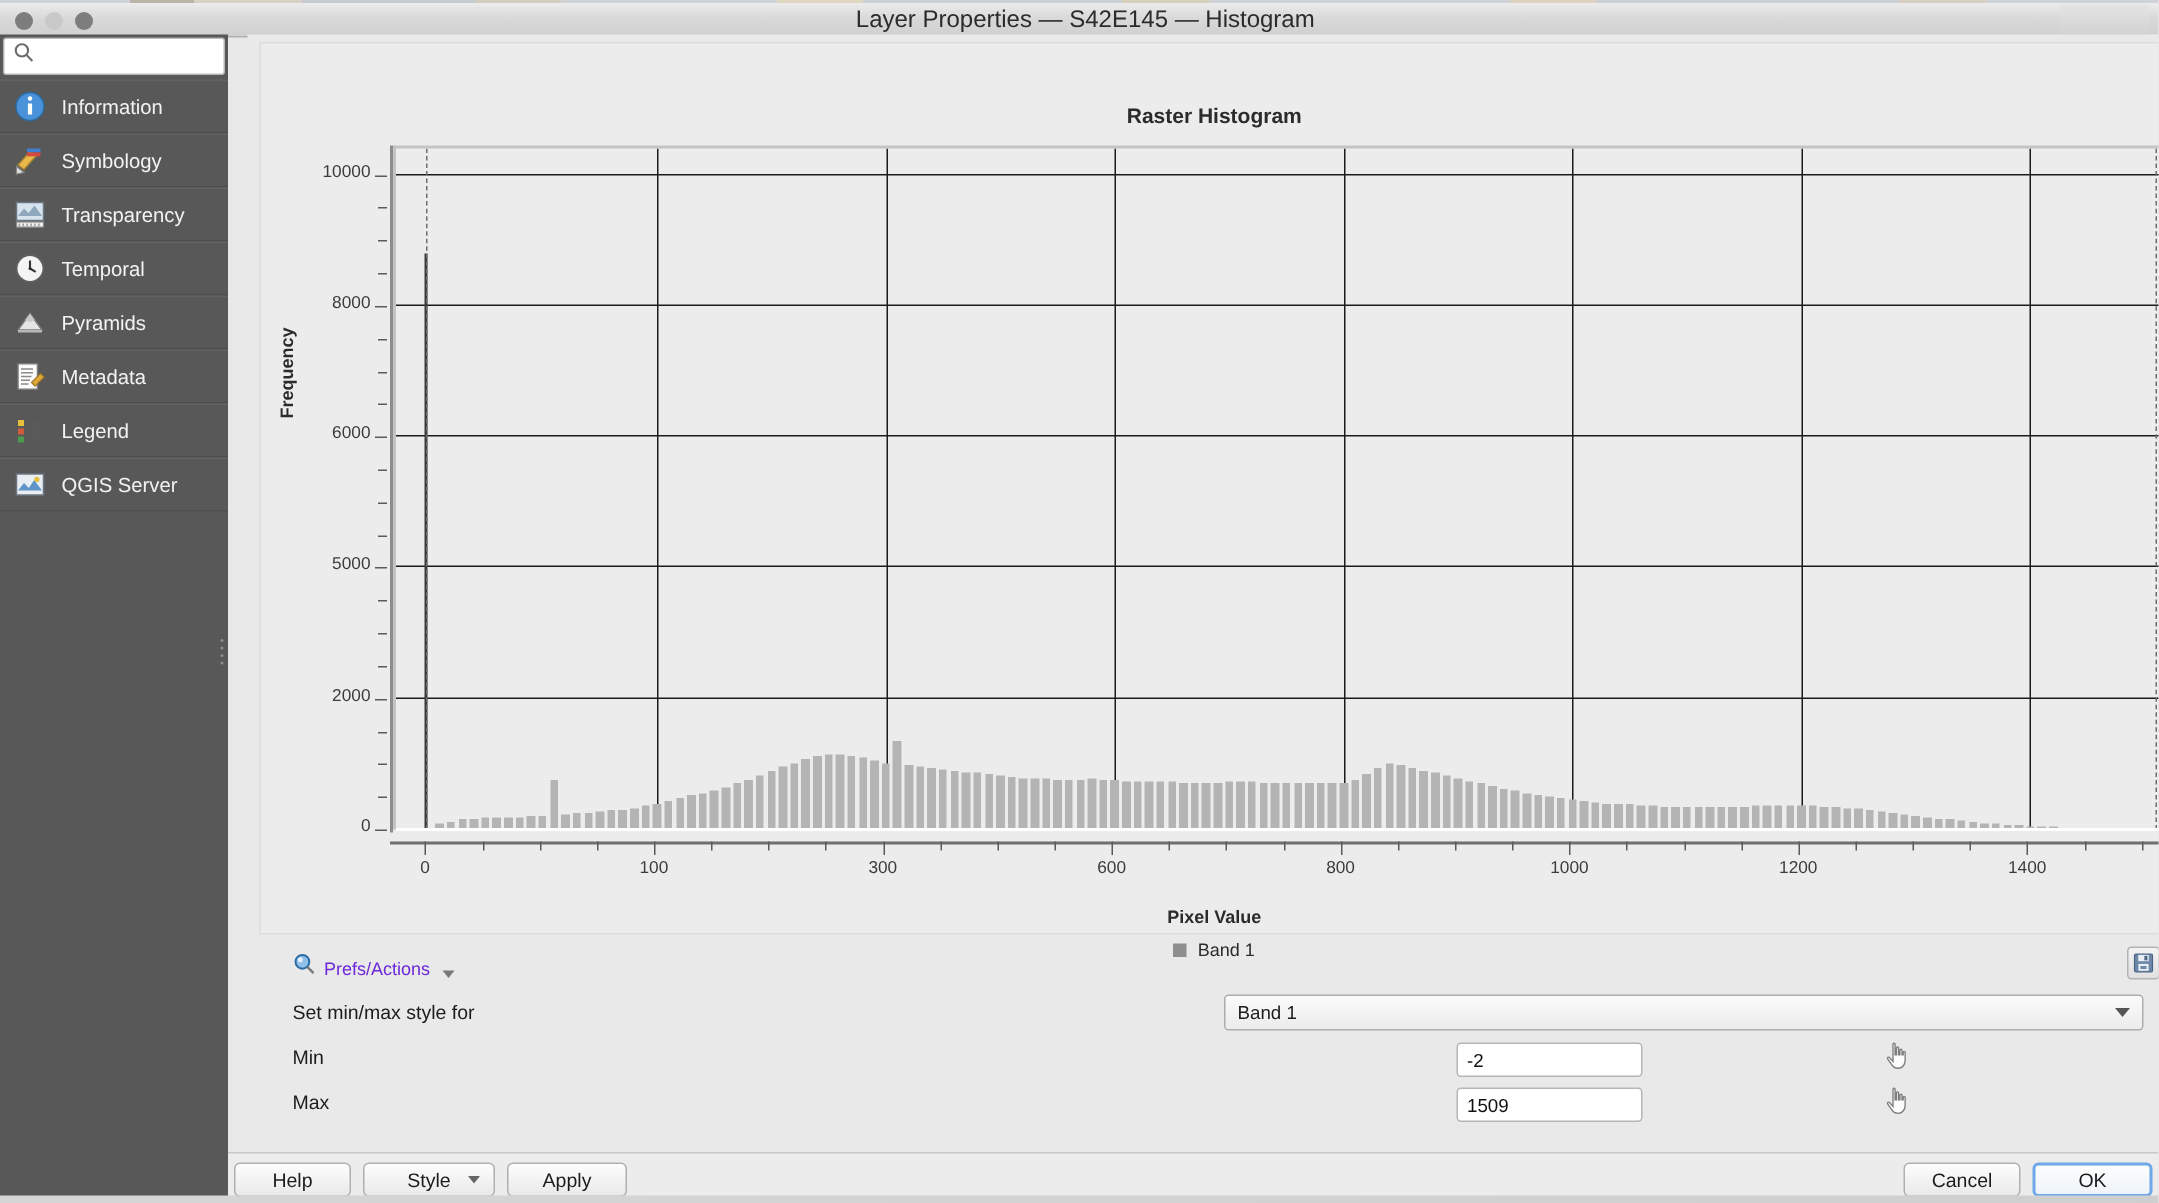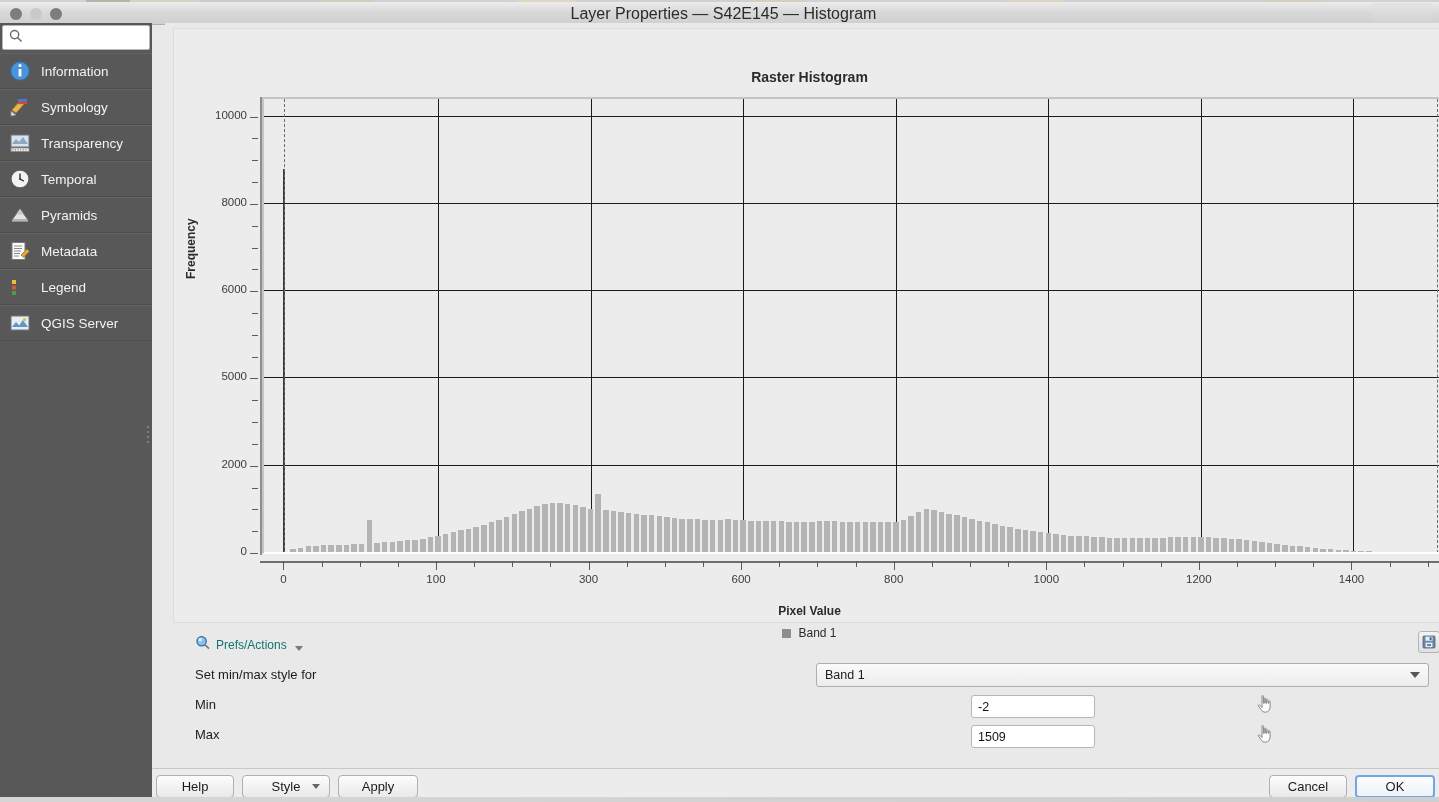--- a/index.html
+++ b/index.html
@@ -129,21 +129,21 @@
   .legend {
     position: absolute; left: 0; top: 597px; width: 1271px;
     display: flex; align-items: center; justify-content: center; gap: 7px;
     font-size: 12px; color: #2b2b2b;
   }
   .legend-swatch { width: 9px; height: 9px; background: #8e8e8e; }
 
   
   .prefs-row { position: absolute; left: 30px; top: 612px;
     display: flex; align-items: center; gap: 5px; }
-  .prefs-label { font-size: 12px; color: #0f766e; }
+  .prefs-label { font-size: 12px; color: #6d28d9; }
   .prefs-caret { width: 0; height: 0; margin-left: 3px; margin-top: 7px;
     border-left: 4px solid transparent; border-right: 4px solid transparent;
     border-top: 5px solid #7a7a7a; }
   .save-btn {
     position: absolute; right: 12px; top: 608px; width: 22px; height: 22px;
     background: linear-gradient(180deg,#f3f3f3,#e1e1e1);
     border: 1px solid #b3b3b3; border-radius: 3px;
     display: flex; align-items: center; justify-content: center;
   }
   .form-label { position: absolute; font-size: 13px; color: #1c1c1c; }

